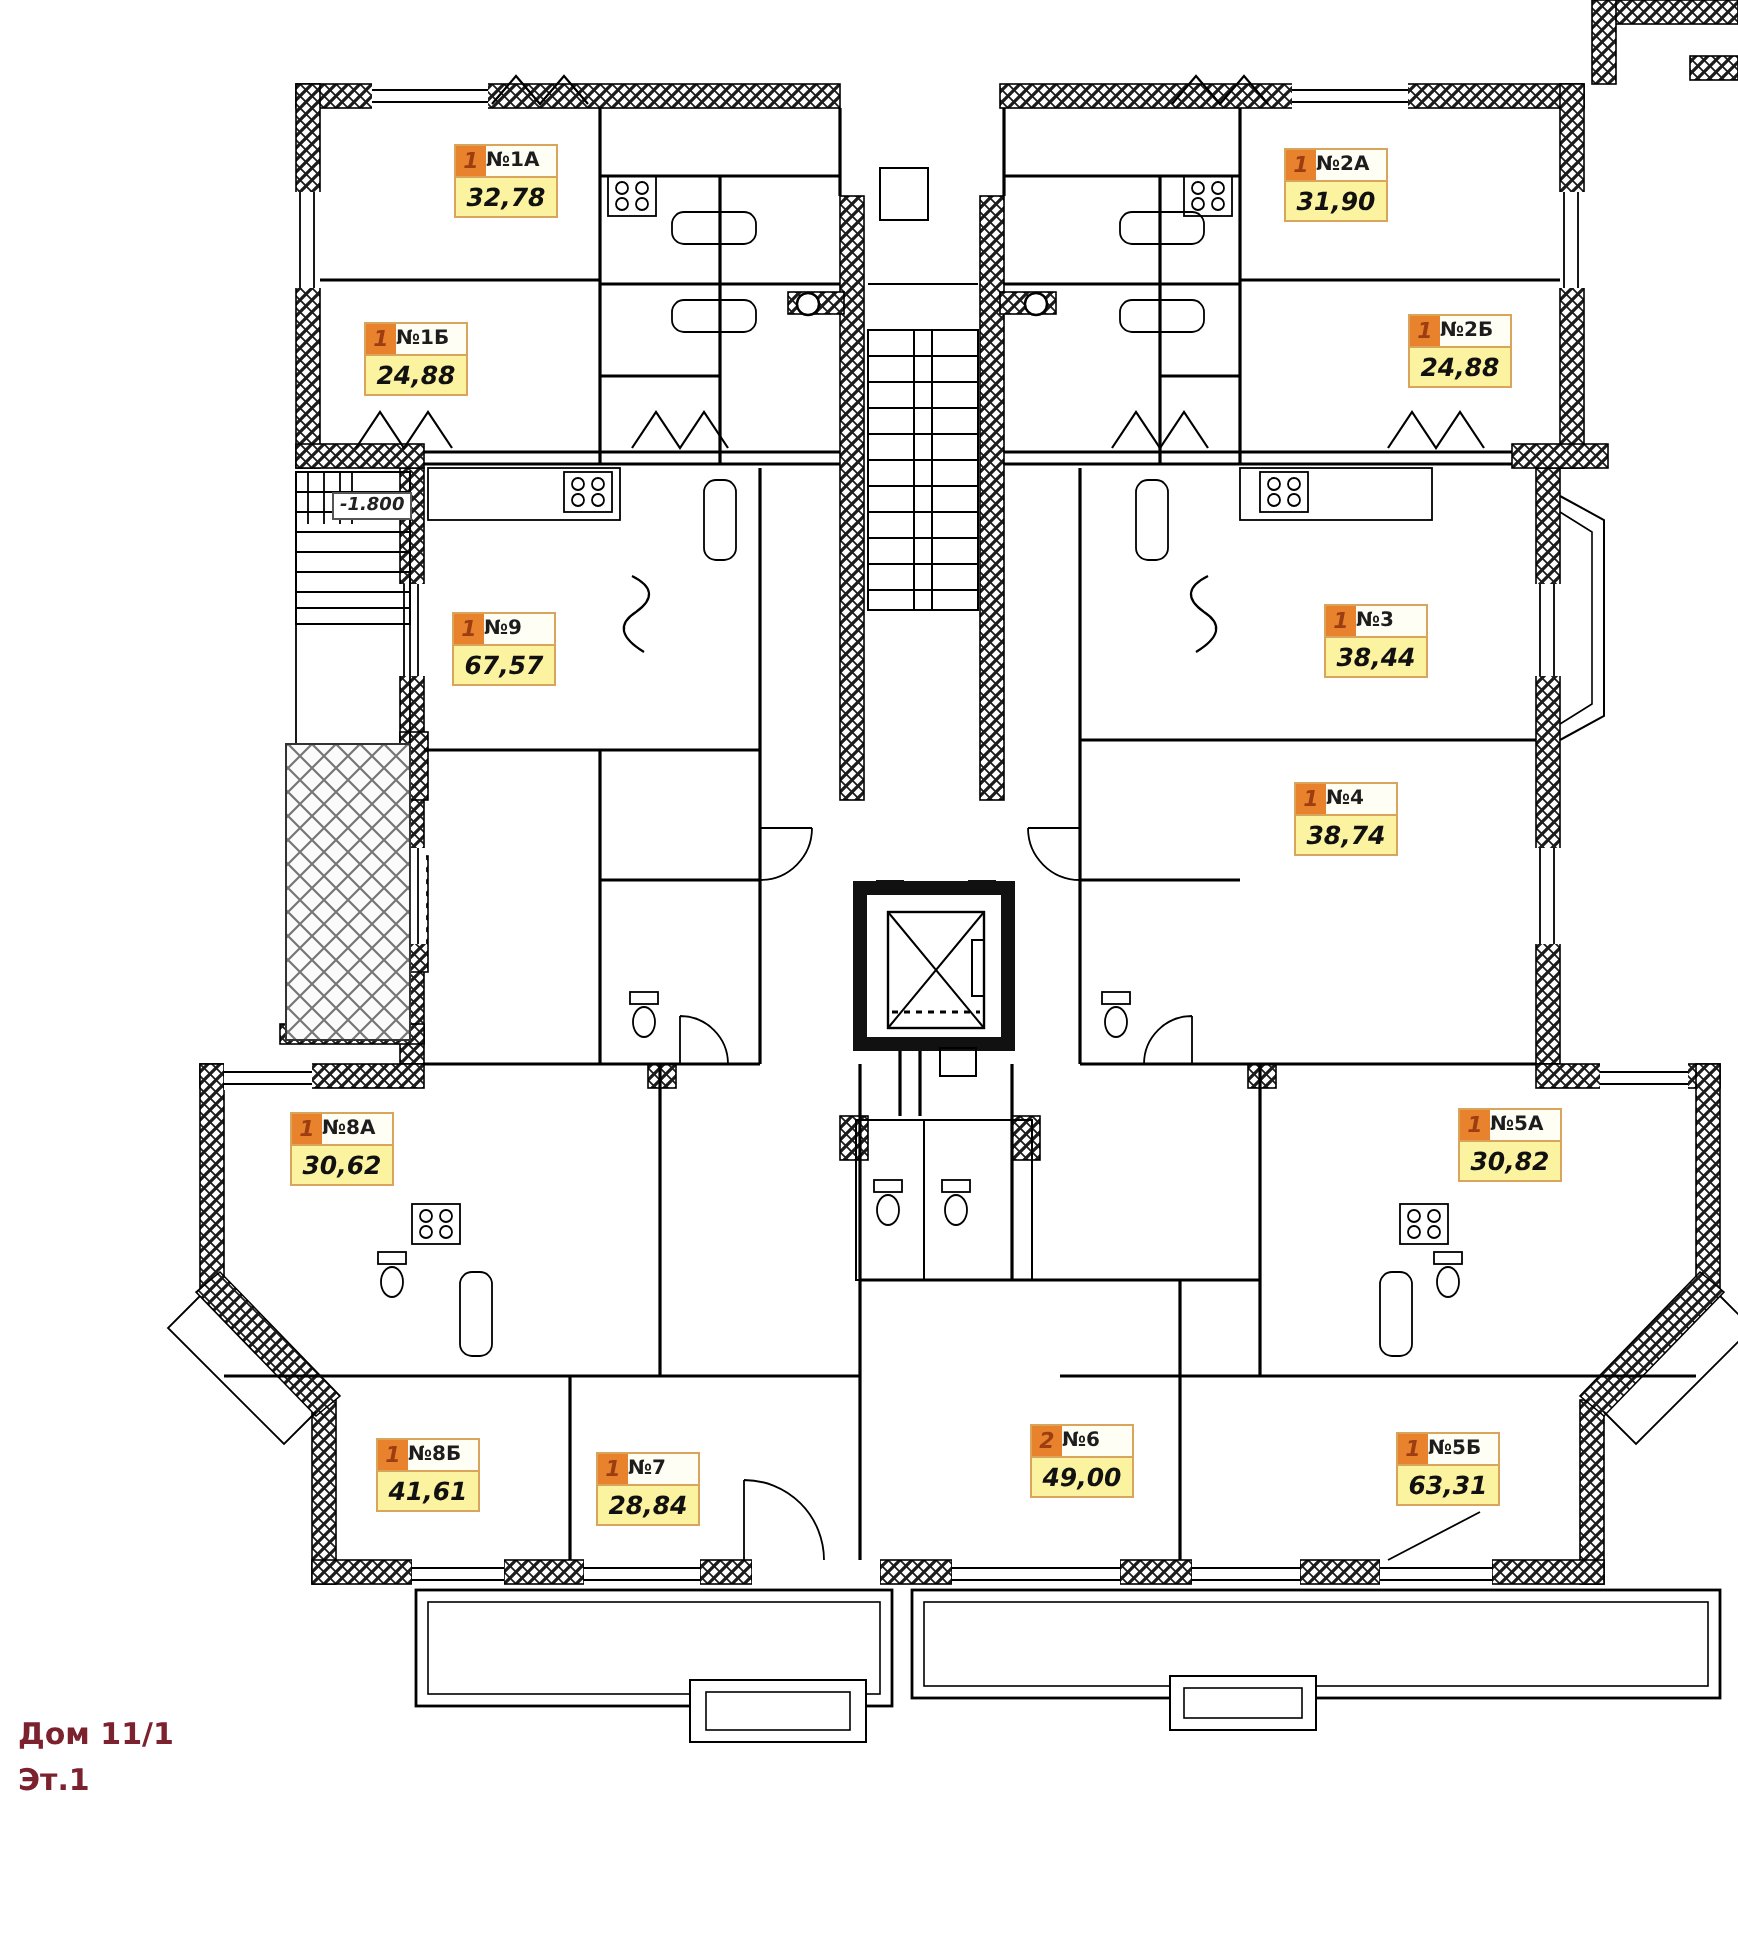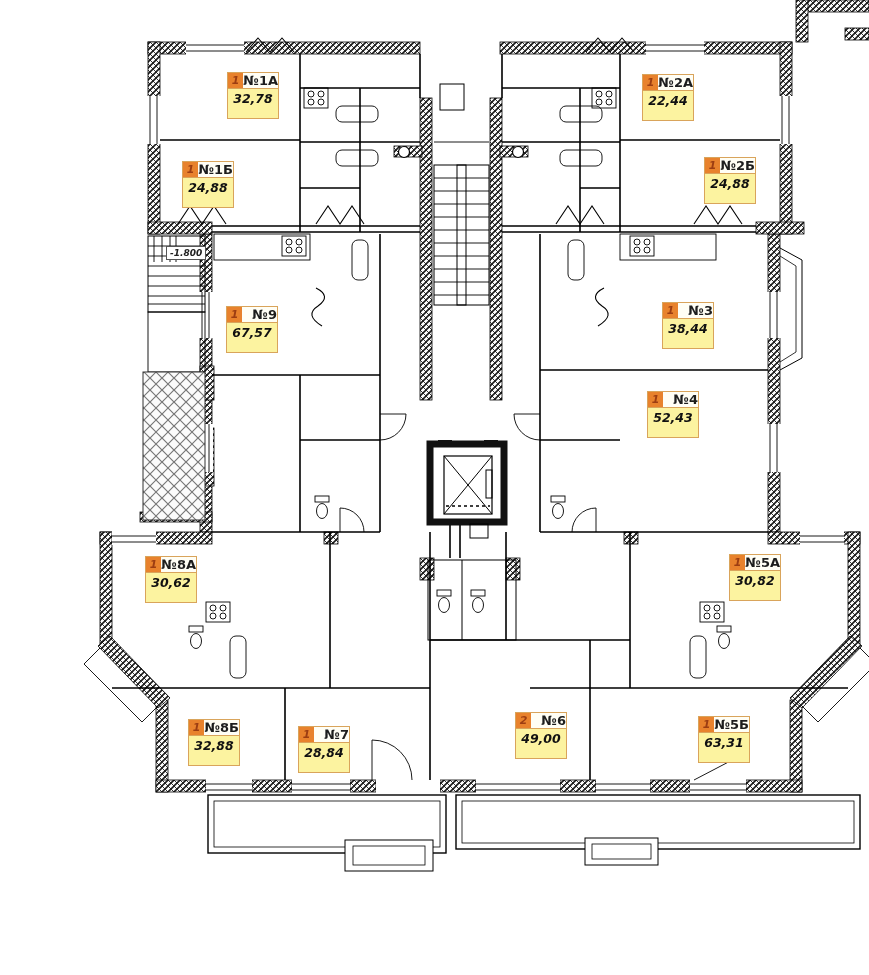--- a/index.html
+++ b/index.html
@@ -8,22 +8,22 @@
   .plan-svg{position:absolute;left:0;top:0;}
 
   
   .apt-label{position:absolute;width:52px;border:1px solid var(--label-border,#D9A45B);
              background:#fff;box-sizing:border-box;cursor:pointer;}
   .apt-top{display:flex;height:15px;border-bottom:1px solid var(--label-border,#D9A45B);}
   .apt-rooms{width:15px;background:var(--rooms-badge-bg,#E8822D);
              color:var(--rooms-badge-text,#9C3D12);
              font-weight:bold;font-style:italic;font-size:11px;line-height:15px;text-align:center;}
   .apt-num{flex:1;background:var(--label-number-bg,#FFFEF5);color:#1d1d1d;
-           font-weight:bold;font-size:13px;line-height:15px;text-align:right;white-space:nowrap;}
-  .apt-area{height:29px;background:var(--label-area-bg,#FCF3A0);color:#111;
+           font-weight:bold;font-size:10px;line-height:15px;text-align:left;white-space:nowrap;}
+  .apt-area{height:19px;background:var(--label-area-bg,#FCF3A0);color:#111;
             font-weight:bold;font-style:italic;font-size:12.5px;line-height:19px;text-align:center;}
 
   .plan-title{position:absolute;left:9px;top:856px;color:var(--title-text,#7B222E);
               font-weight:bold;font-size:15px;line-height:1.5;}
   .level-mark{position:absolute;left:166px;top:246px;background:#fff;border:1px solid #555;
               color:#222;font-weight:bold;font-style:italic;font-size:9px;line-height:12px;
               padding:0 3px;text-align:right;}
 </style>
 </head>
 <body>
@@ -270,21 +270,21 @@
         <span class="apt-rooms">1</span>
         <span class="apt-num">№1А</span>
       </div>
     <div class="apt-area">32,78</div>
   </div>
   <div class="apt-label" style="left:642px;top:74px">
     <div class="apt-top">
         <span class="apt-rooms">1</span>
         <span class="apt-num">№2А</span>
       </div>
-    <div class="apt-area">22,44</div>
+    <div class="apt-area">31,90</div>
   </div>
   <div class="apt-label" style="left:182px;top:161px">
     <div class="apt-top">
         <span class="apt-rooms">1</span>
         <span class="apt-num">№1Б</span>
       </div>
     <div class="apt-area">24,88</div>
   </div>
   <div class="apt-label" style="left:704px;top:157px">
     <div class="apt-top">
@@ -305,42 +305,42 @@
         <span class="apt-rooms">1</span>
         <span class="apt-num">№3</span>
       </div>
     <div class="apt-area">38,44</div>
   </div>
   <div class="apt-label" style="left:647px;top:391px">
     <div class="apt-top">
         <span class="apt-rooms">1</span>
         <span class="apt-num">№4</span>
       </div>
-    <div class="apt-area">52,43</div>
+    <div class="apt-area">38,74</div>
   </div>
   <div class="apt-label" style="left:145px;top:556px">
     <div class="apt-top">
         <span class="apt-rooms">1</span>
         <span class="apt-num">№8А</span>
       </div>
     <div class="apt-area">30,62</div>
   </div>
   <div class="apt-label" style="left:729px;top:554px">
     <div class="apt-top">
         <span class="apt-rooms">1</span>
         <span class="apt-num">№5А</span>
       </div>
     <div class="apt-area">30,82</div>
   </div>
   <div class="apt-label" style="left:188px;top:719px">
     <div class="apt-top">
         <span class="apt-rooms">1</span>
         <span class="apt-num">№8Б</span>
       </div>
-    <div class="apt-area">32,88</div>
+    <div class="apt-area">41,61</div>
   </div>
   <div class="apt-label" style="left:298px;top:726px">
     <div class="apt-top">
         <span class="apt-rooms">1</span>
         <span class="apt-num">№7</span>
       </div>
     <div class="apt-area">28,84</div>
   </div>
   <div class="apt-label" style="left:515px;top:712px">
     <div class="apt-top">
@@ -352,14 +352,18 @@
   <div class="apt-label" style="left:698px;top:716px">
     <div class="apt-top">
         <span class="apt-rooms">1</span>
         <span class="apt-num">№5Б</span>
       </div>
     <div class="apt-area">63,31</div>
   </div>
 
   <div class="level-mark">-1.800</div>
 
+  <div class="plan-title">
+    <div>Дом 11/1</div>
+    <div>Эт.1</div>
+  </div>
 
 </div>
 
 </body></html>

